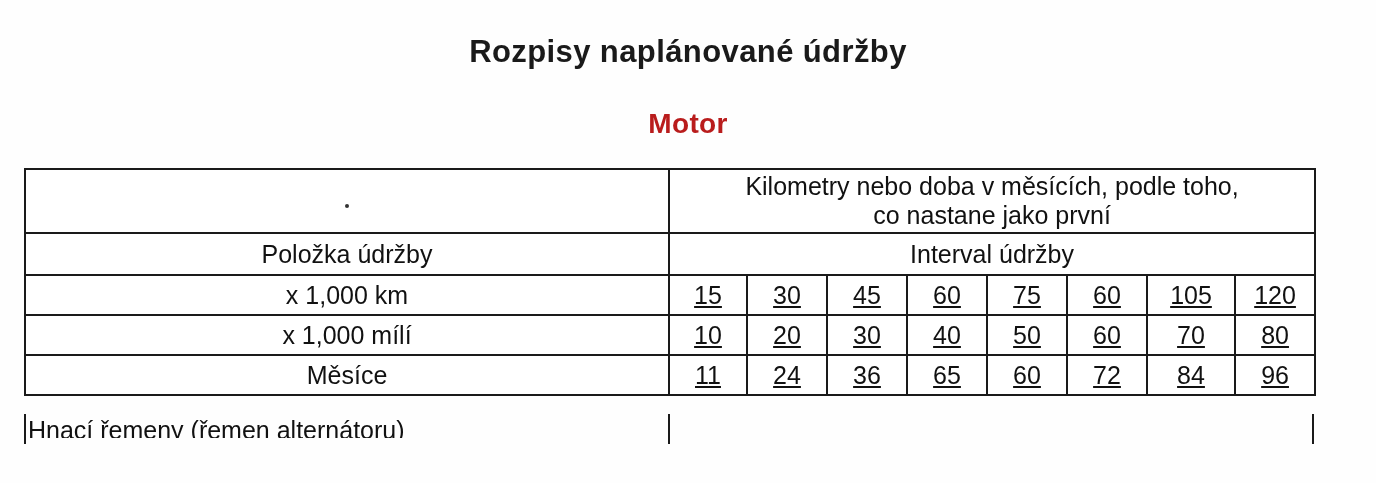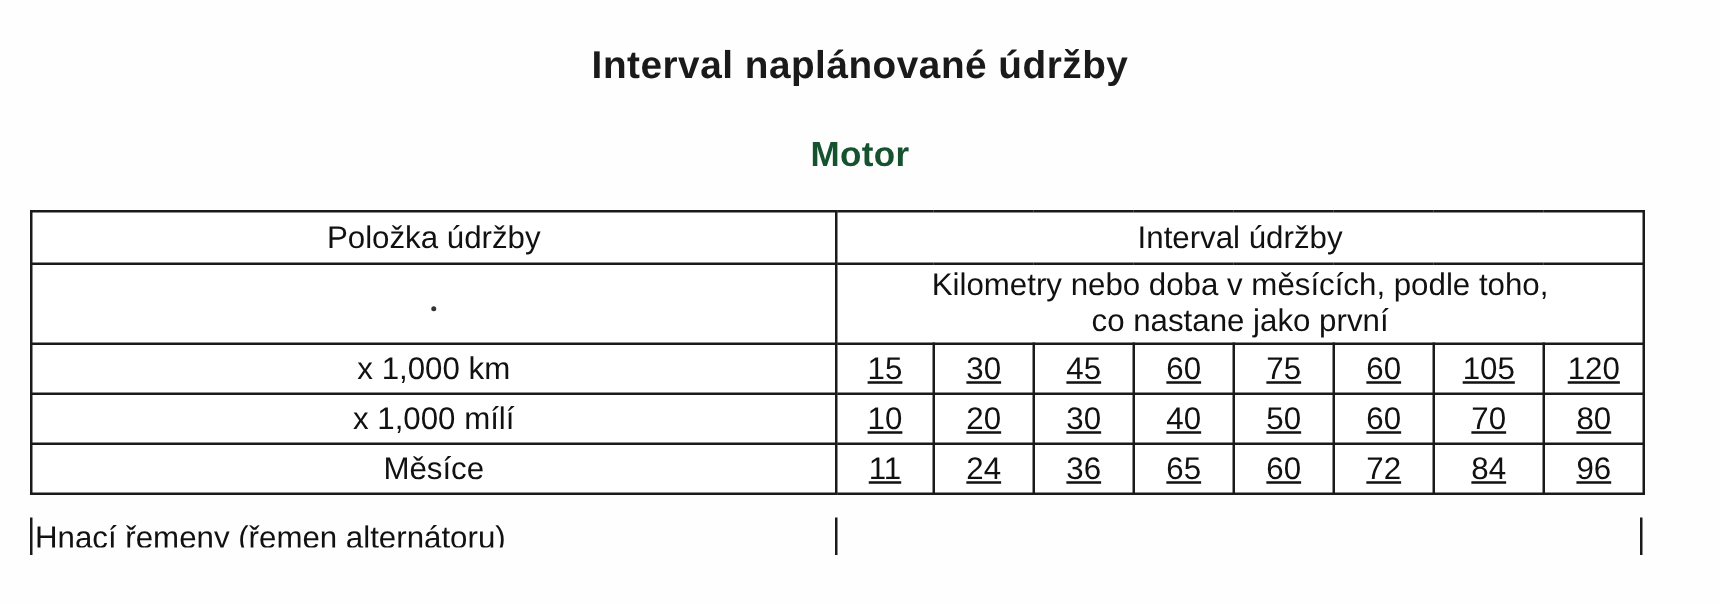--- a/index.html
+++ b/index.html
@@ -34,21 +34,21 @@
   }
   .doc-subtitle {
     position: absolute;
     top: 108px;
     left: 0;
     width: 1376px;
     text-align: center;
     font-size: 28px;
     font-weight: 700;
     letter-spacing: 0.3px;
-    color: #14532d;
+    color: #b91c1c;
   }
   .table-wrap {
     position: absolute;
     top: 168px;
     left: 24px;
     width: 1290px;
   }
   table.sched {
     border-collapse: collapse;
     table-layout: fixed;
@@ -138,47 +138,47 @@
     width: 2px;
     height: 30px;
     background: #1a1a1a;
   }
 </style>
 </head>
 <body>
 
 <div class="page">
 
-  <div class="doc-title">Interval naplánované údržby</div>
+  <div class="doc-title">Rozpisy naplánované údržby</div>
   <div class="doc-subtitle">Motor</div>
 
   <div class="table-wrap">
     <table class="sched">
       <colgroup>
         <col style="width:644px">
         <col style="width:78px">
         <col style="width:80px">
         <col style="width:80px">
         <col style="width:80px">
         <col style="width:80px">
         <col style="width:80px">
         <col style="width:88px">
         <col style="width:80px">
       </colgroup>
       <tbody>
         <tr>
-          <td class="cell-item-head">Položka údržby</td>
-          <td class="cell-interval-head" colspan="8">Interval údržby</td>
-        </tr>
-        <tr>
           <td class="cell-note-left"><span class="dot"></span></td>
           <td class="cell-note-right" colspan="8">
             <div>Kilometry nebo doba v měsících, podle toho,</div>
             <div>co nastane jako první</div>
           </td>
+        </tr>
+        <tr>
+          <td class="cell-item-head">Položka údržby</td>
+          <td class="cell-interval-head" colspan="8">Interval údržby</td>
         </tr>
 
         <tr>
           <td class="row-label">x 1,000 km</td>
           <td class="num">15</td>
           <td class="num">30</td>
           <td class="num">45</td>
           <td class="num">60</td>
           <td class="num">75</td>
           <td class="num">60</td>

